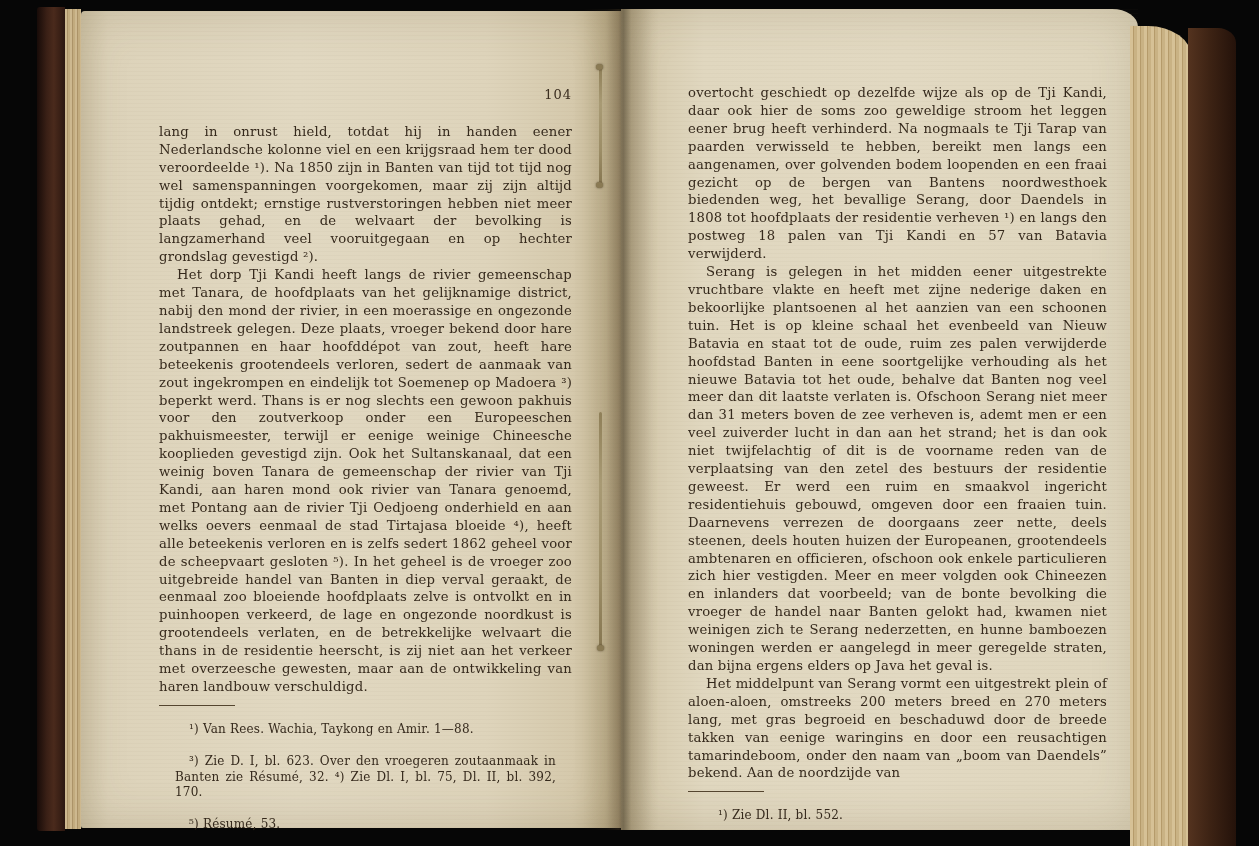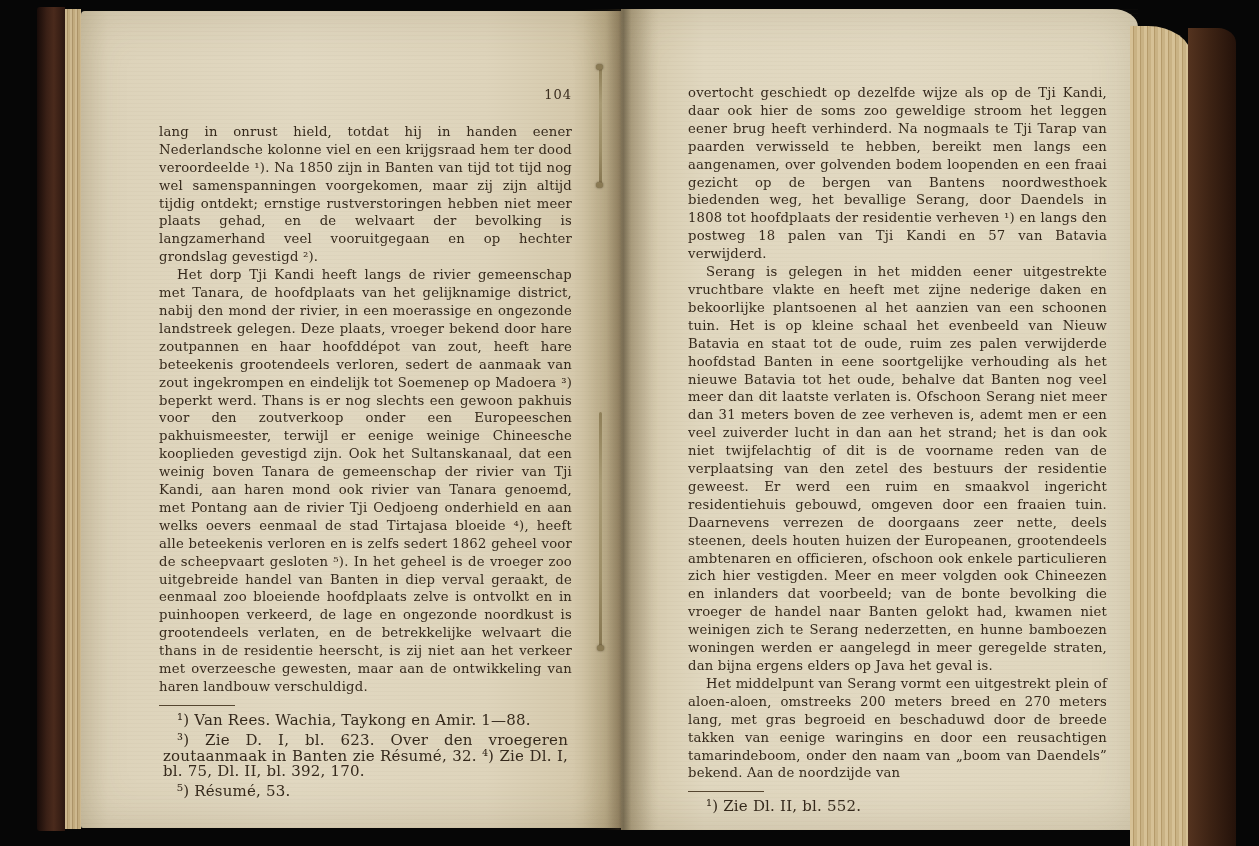--- a/index.html
+++ b/index.html
@@ -88,21 +88,21 @@
     text-align: right; font-size: 13px; letter-spacing: 1px;
     margin-bottom: 19px; color: #3a2d1f;
   }
   .para { margin: 0; }
   .para.indent { text-indent: 18px; }
   .fn-block { margin-top: 9px; }
   .fn-rule {
     width: 76px; height: 0; border-top: 1px solid #54452f; margin: 0 0 7px 0;
   }
   .fn {
-    margin: 4px; font-size: 15px; line-height: 15.8px;
+    margin: 16px; font-size: 12px; line-height: 15.8px;
     text-indent: 14px; text-align: justify;
   }
 </style>
 </head>
 <body>
 
 <div class="scene">
 
   <div class="cover-left"></div>
   <div class="edges-left"></div>

